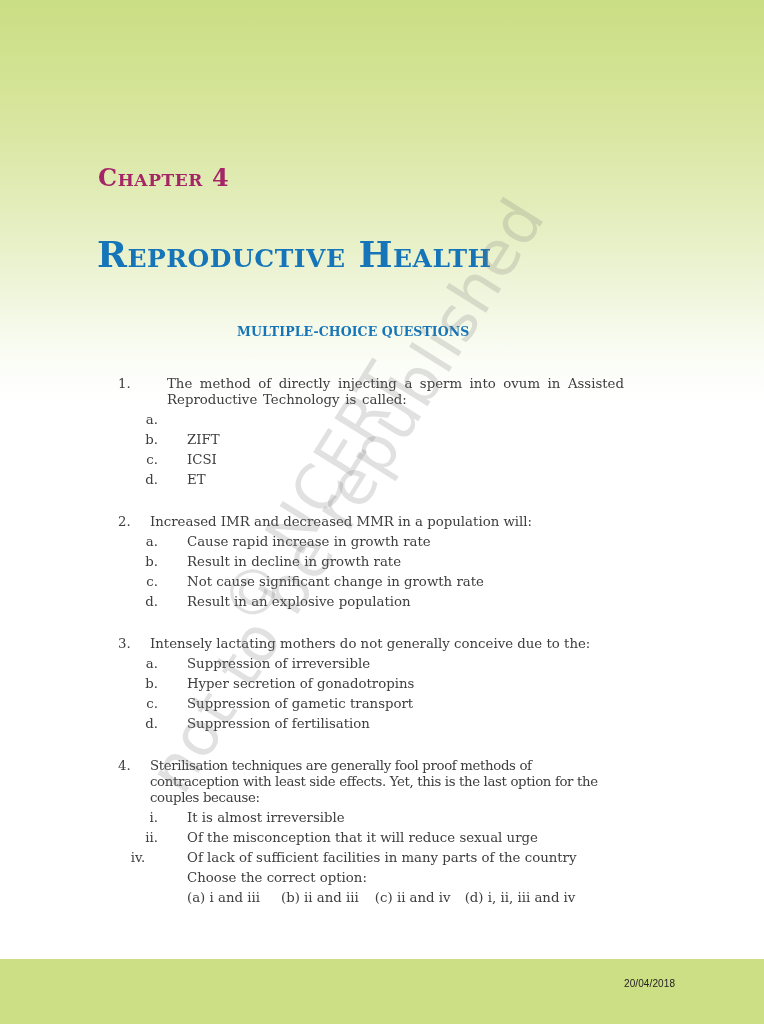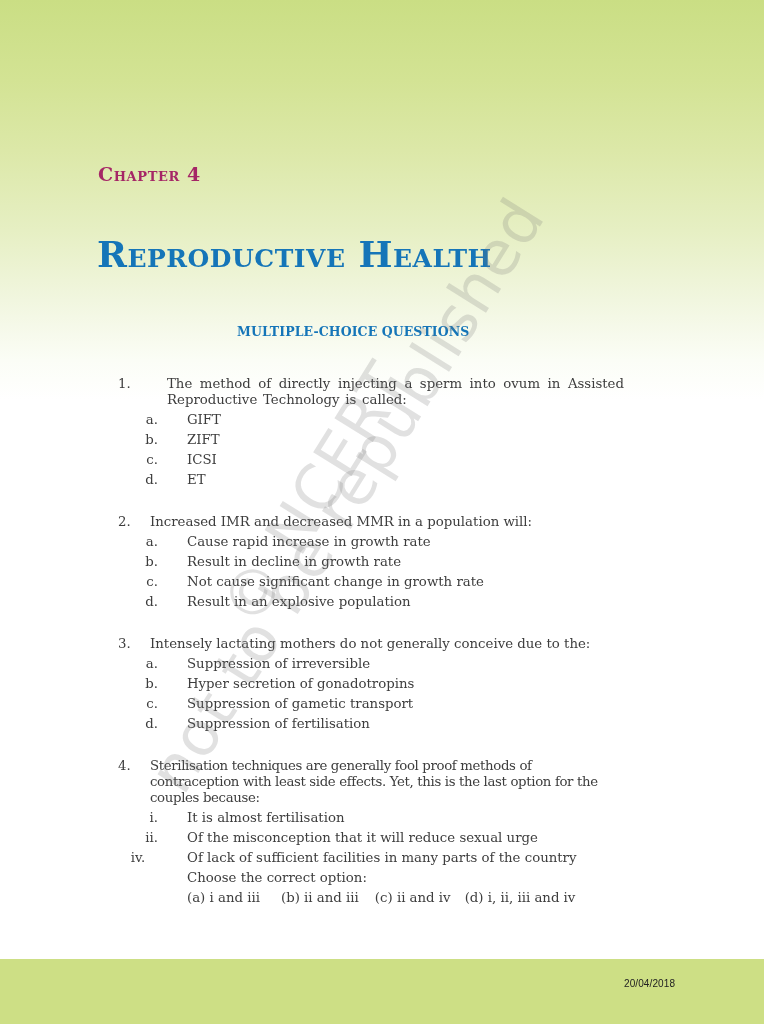--- a/index.html
+++ b/index.html
@@ -43,21 +43,21 @@
       color: #222;
       letter-spacing: 0.1px;
     }
     .chapter-label {
       position: absolute;
       left: 98px; top: 163px;
       font-family: "DejaVu Serif", serif;
       font-weight: bold;
       color: #a52666;
       font-variant: small-caps;
-      font-size: 19px;
+      font-size: 24px;
       letter-spacing: 0.6px;
     }
     .chapter-title {
       position: absolute;
       left: 97px; top: 233px;
       font-family: "DejaVu Serif", serif;
       font-weight: bold;
       color: #1575b8;
       font-variant: small-caps;
       font-size: 36px;
@@ -123,21 +123,20 @@
 
   <div class="question">
     <div class="q-row">
       <span class="q-num">1.</span>
       <span class="q-text justify">The method of directly injecting a sperm into ovum in Assisted Reproductive Technology is called:</span>
     </div>
     <div style="height:2px"></div>
     <div class="opt-row">
       <span style="width:40px;flex:none;text-align:right">a.</span>
       <span style="width:29px;flex:none"></span>
-      <span class="opt-text">GIFT</span>
     </div>
     <div class="opt-row">
       <span style="width:40px;flex:none;text-align:right">b.</span>
       <span style="width:29px;flex:none"></span>
       <span class="opt-text">ZIFT</span>
     </div>
     <div class="opt-row">
       <span style="width:40px;flex:none;text-align:right">c.</span>
       <span style="width:29px;flex:none"></span>
       <span class="opt-text">ICSI</span>
@@ -207,21 +206,21 @@
 
   <div class="question">
     <div class="q-row">
       <span class="q-num">4.</span>
       <span class="q-text" style="letter-spacing:-0.35px">Sterilisation techniques are generally fool proof methods of contraception with least side effects. Yet, this is the last option for the couples because:</span>
     </div>
     <div style="height:2px"></div>
     <div class="opt-row">
       <span style="width:40px;flex:none;text-align:right">i.</span>
       <span style="width:29px;flex:none"></span>
-      <span class="opt-text">It is almost fertilisation</span>
+      <span class="opt-text">It is almost irreversible</span>
     </div>
     <div class="opt-row">
       <span style="width:40px;flex:none;text-align:right">ii.</span>
       <span style="width:29px;flex:none"></span>
       <span class="opt-text">Of the misconception that it will reduce sexual urge</span>
     </div>
     <div class="opt-row">
       <span style="width:40px;flex:none;text-align:center">iv.</span>
       <span style="width:29px;flex:none"></span>
       <span class="opt-text">Of lack of sufficient facilities in many parts of the country</span>

